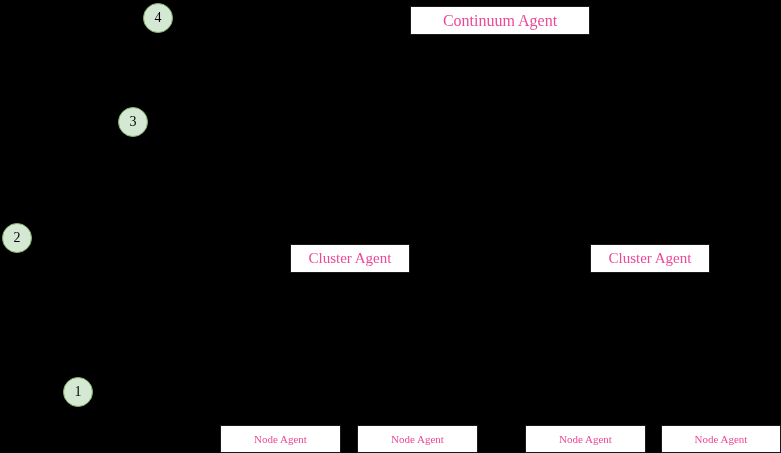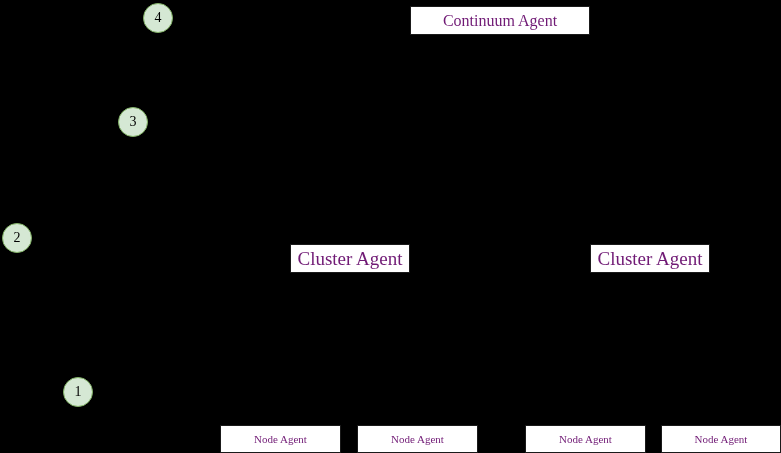--- a/index.html
+++ b/index.html
@@ -15,34 +15,34 @@
     width: 781px;
     height: 453px;
     background: #000000;
     overflow: hidden;
   }
   .node-box {
     position: absolute;
     background: #ffffff;
     border: 1px solid #1a1a1a;
     box-sizing: border-box;
-    color: #701a75;
+    color: #ec4899;
     font-family: "Liberation Serif", serif;
     display: flex;
     align-items: center;
     justify-content: center;
     text-align: center;
     white-space: nowrap;
     line-height: 1;
   }
   .box-continuum {
     font-size: 16px;
   }
   .box-cluster {
-    font-size: 19px;
+    font-size: 15px;
   }
   .box-node {
     font-size: 11px;
   }
   .step-circle {
     position: absolute;
     background: #d5e8d4;
     border: 1px solid #82b366;
     border-radius: 50%;
     box-sizing: border-box;

